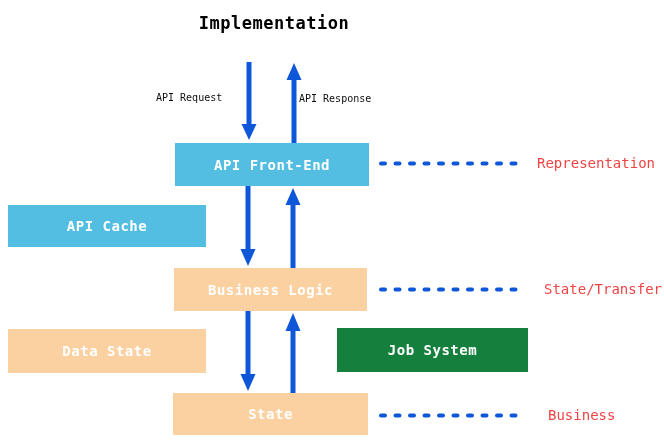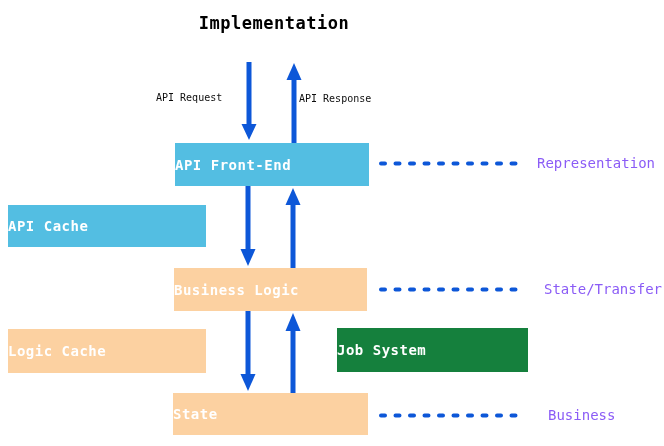--- a/index.html
+++ b/index.html
@@ -23,21 +23,21 @@
     text-align: center;
     font-size: 17px;
     font-weight: bold;
     color: #000000;
     letter-spacing: 0.5px;
   }
   .node {
     position: absolute;
     display: flex;
     align-items: center;
-    justify-content: flex-start;
+    justify-content: center;
     color: #ffffff;
     font-size: 14px;
     font-weight: bold;
     letter-spacing: 0.5px;
   }
   .node-cyan   { background: #53BEE2; }
   .node-orange { background: #FCD1A1; }
   .node-gray   { background: #15803d; }
 
   .node-api-front-end  { left: 175px; top: 143px; width: 194px; height: 43px; }
@@ -52,21 +52,21 @@
     font-size: 10px;
     color: #0d0d0d;
     white-space: nowrap;
   }
   .label-api-request  { left: 156px; top: 92px; }
   .label-api-response { left: 299px; top: 93px; }
 
   .layer-label {
     position: absolute;
     font-size: 14px;
-    color: #8b5cf6;
+    color: #ef4444;
     white-space: nowrap;
   }
   .label-representation { left: 537px; top: 155px; }
   .label-state-transfer { left: 544px; top: 281px; }
   .label-resource       { left: 548px; top: 407px; }
 
   svg.overlay {
     position: absolute;
     left: 0;
     top: 0;
@@ -125,21 +125,21 @@
 
   <div class="node node-orange node-business-logic">
     <span>Business Logic</span>
   </div>
 
   <div class="node node-cyan node-api-cache">
     <span>API Cache</span>
   </div>
 
   <div class="node node-orange node-data-cache">
-    <span>Logic Cache</span>
+    <span>Data State</span>
   </div>
 
   <div class="node node-gray node-job-system">
     <span>Job System</span>
   </div>
 
   <div class="node node-orange node-data">
     <span>State</span>
   </div>
 

